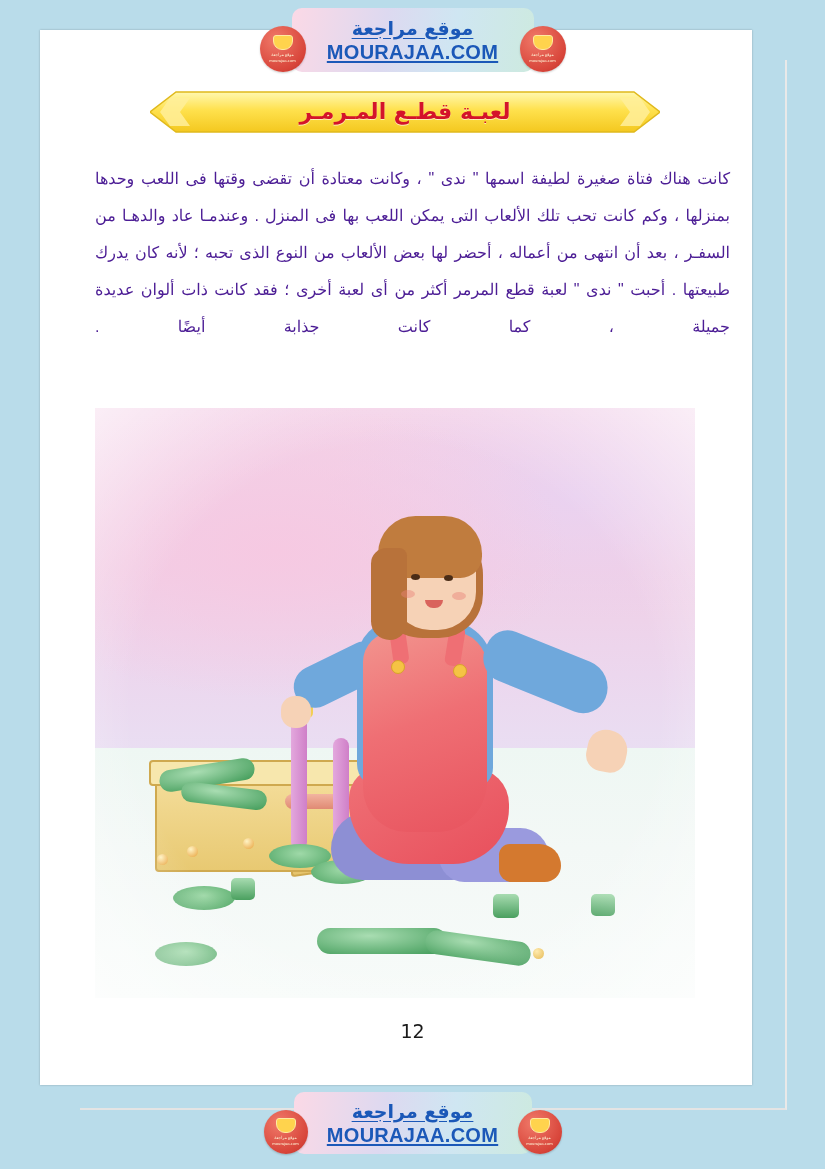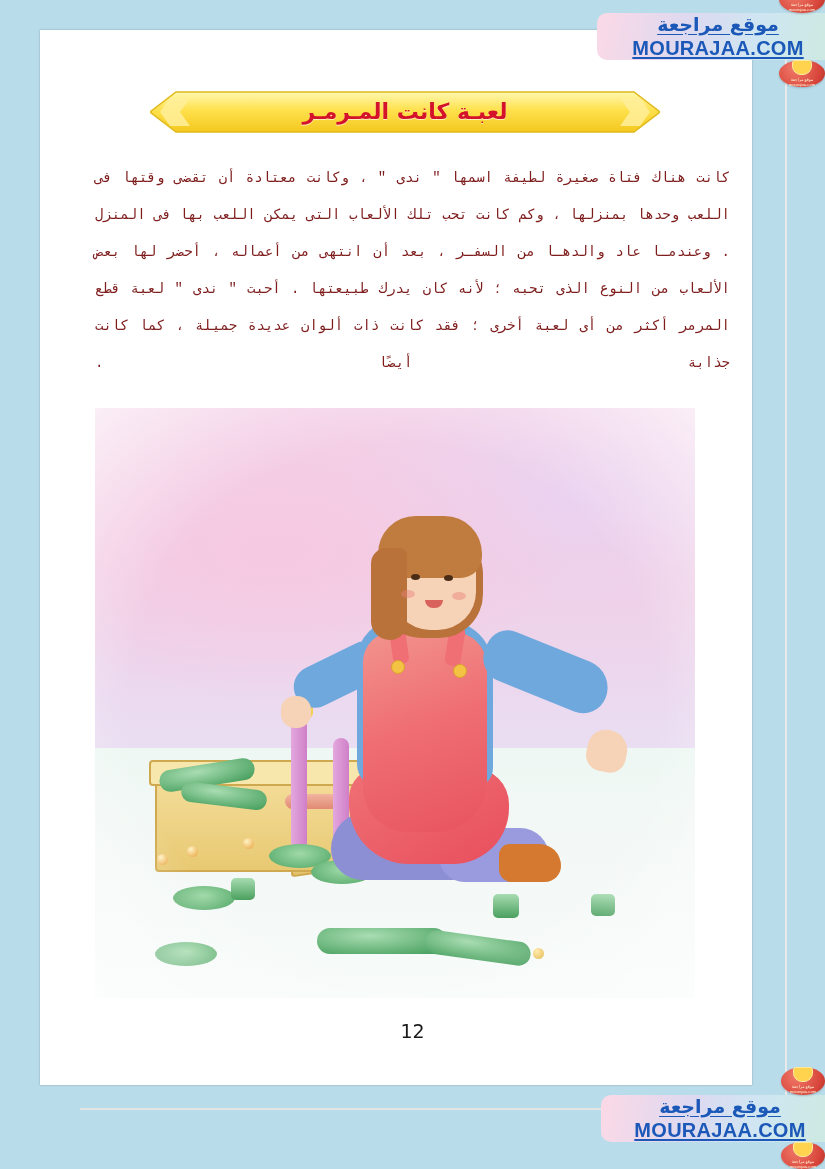--- a/index.html
+++ b/index.html
@@ -36,24 +36,23 @@
     pointer-events: none;
   }
 
   
   .watermark {
     position: absolute;
     left: 0;
     width: 825px;
     height: 72px;
     display: flex;
-    align-items: flex-start;
+    align-items: flex-end;
     justify-content: center;
     gap: 0px;
-    flex-direction: column;
   }
   .watermark.top { top: 0; }
   .watermark.bottom { top: 1082px; }
 
   .wm-badge {
     width: 46px;
     height: 46px;
     border-radius: 50%;
     background: radial-gradient(circle at 35% 30%, #f07a6a, #d8453a 70%, #b32f27 100%);
     box-shadow: 0 1px 2px rgba(0,0,0,0.2);
@@ -144,24 +143,24 @@
 
   
   .story-text {
     position: absolute;
     right: 95px;
     top: 160px;
     width: 635px;
     text-align: justify;
     text-align-last: justify;
     direction: rtl;
-    font-family: Liberation Mono, monospace;
-    font-size: 14px;
+    font-family: Liberation Sans, sans-serif;
+    font-size: 16px;
     line-height: 37px;
-    color: #7f1d1d;
+    color: #4c1d95;
   }
   .story-text p { margin: 0; }
 
   
   .illustration {
     position: absolute;
     left: 95px;
     top: 408px;
     width: 600px;
     height: 590px;
@@ -407,21 +406,21 @@
       <linearGradient id="ribGrad" x1="0" y1="0" x2="0" y2="1">
         <stop offset="0%" stop-color="#fff8b0"></stop>
         <stop offset="45%" stop-color="#ffe14d"></stop>
         <stop offset="100%" stop-color="#f4c81f"></stop>
       </linearGradient>
     </defs>
     <polygon points="0,24 26,4 484,4 510,24 484,44 26,44" fill="url(#ribGrad)" stroke="#e0b91c" stroke-width="1.5"></polygon>
     <polygon points="20,10 40,10 30,24 40,38 20,38 10,24" fill="#ffef9a" opacity="0.85"></polygon>
     <polygon points="490,10 470,10 480,24 470,38 490,38 500,24" fill="#ffef9a" opacity="0.85"></polygon>
   </svg>
-  <div class="ribbon-text">لعبـة كانت المـرمـر</div>
+  <div class="ribbon-text">لعبـة قطـع المـرمـر</div>
 </div>
 
 <div class="story-text">
   <p>كانت هناك فتاة صغيرة لطيفة اسمها " ندى " ، وكانت معتادة أن تقضى وقتها فى اللعب وحدها بمنزلها ، وكم كانت تحب تلك الألعاب التى يمكن اللعب بها فى المنزل . وعندمـا عاد والدهـا من السفـر ، بعد أن انتهى من أعماله ، أحضر لها بعض الألعاب من النوع الذى تحبه ؛ لأنه كان يدرك طبيعتها . أحبت " ندى " لعبة قطع المرمر أكثر من أى لعبة أخرى ؛ فقد كانت ذات ألوان عديدة جميلة ، كما كانت جذابة أيضًا .</p>
 </div>
 
 <div class="illustration" title="" aria-label="">
   <div class="ill-sky"></div>
   <div class="ill-floor"></div>
 

